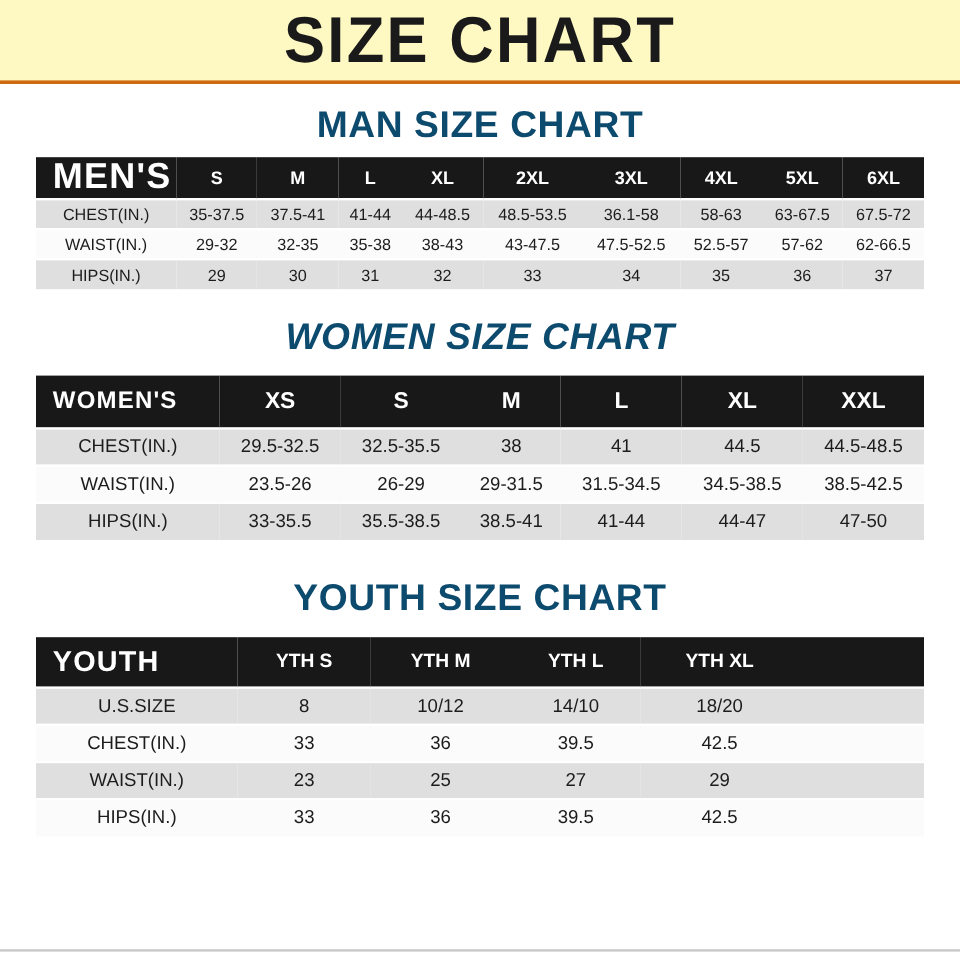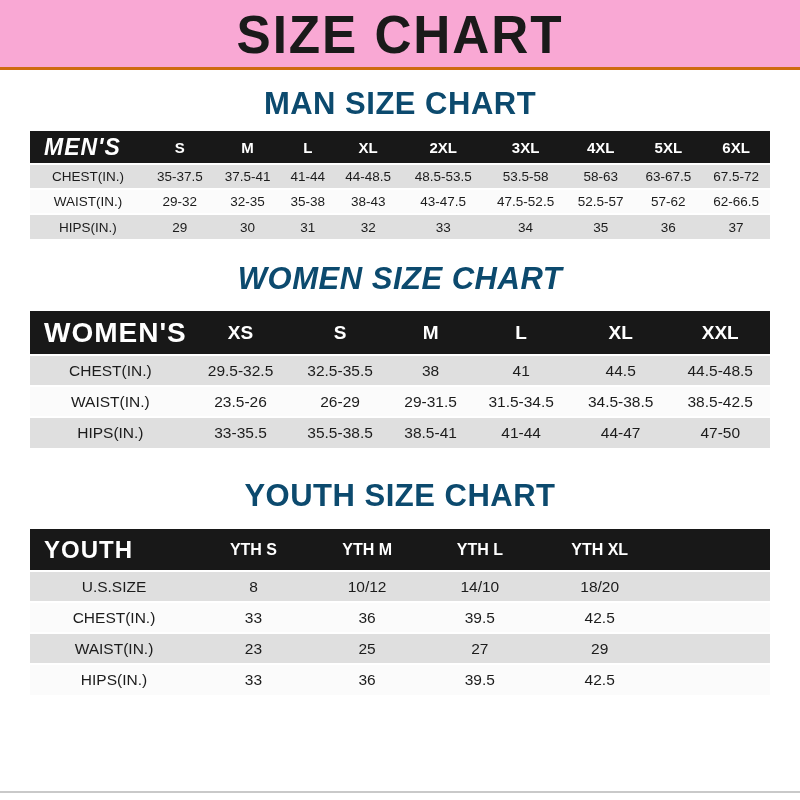--- a/index.html
+++ b/index.html
@@ -11,21 +11,21 @@
     width: 800px;
     height: 800px;
     margin: 0 auto;
     background: #ffffff;
     overflow: hidden;
   }
 
   
   .banner {
     height: 70px;
-    background: #f9a8d4;
+    background: #fef9c3;
     border-bottom: 3px solid #CE6B10;
     display: flex;
     align-items: center;
     justify-content: center;
   }
   .banner-title {
     display: inline-block;
     font-size: 54px;
     font-weight: 800;
     color: #1a1a1a;
@@ -75,27 +75,27 @@
     color: #1c1c1c;
     padding: 0 3px;
     border-top: 2px solid #ffffff;
     white-space: nowrap;
   }
   .size-table tbody tr:nth-child(odd) td  { background: #DFDFDF; }
   .size-table tbody tr:nth-child(even) td { background: #FBFBFB; }
 
   
   .men th        { height: 33px; font-size: 15px; }
-  .men th.corner { font-size: 23px; font-style: italic; }
+  .men th.corner { font-size: 30px; }
   .men td        { height: 25px; font-size: 13.5px; }
   .men td.row-label { width: 116px; }
 
   
   .women th        { height: 44px; font-size: 19px; }
-  .women th.corner { font-size: 28px; }
+  .women th.corner { font-size: 20px; }
   .women td        { height: 31px; font-size: 15.5px; }
   .women td.row-label { width: 153px; }
 
   
   .youth th        { height: 42px; font-size: 16px; }
   .youth th.corner { font-size: 24px; margin-left: 44px; }
   .youth td        { height: 31px; font-size: 15.5px; }
   .youth td.row-label { width: 168px; }
   .youth .blank    { width: 105px; }
 
@@ -153,21 +153,21 @@
         </tr>
       </thead>
       <tbody>
         <tr>
           <td class="row-label">CHEST(IN.)</td>
           <td class="val">35-37.5</td>
           <td class="val">37.5-41</td>
           <td class="val">41-44</td>
           <td class="val">44-48.5</td>
           <td class="val">48.5-53.5</td>
-          <td class="val">53.5-58</td>
+          <td class="val">36.1-58</td>
           <td class="val">58-63</td>
           <td class="val">63-67.5</td>
           <td class="val">67.5-72</td>
         </tr>
         <tr>
           <td class="row-label">WAIST(IN.)</td>
           <td class="val">29-32</td>
           <td class="val">32-35</td>
           <td class="val">35-38</td>
           <td class="val">38-43</td>

